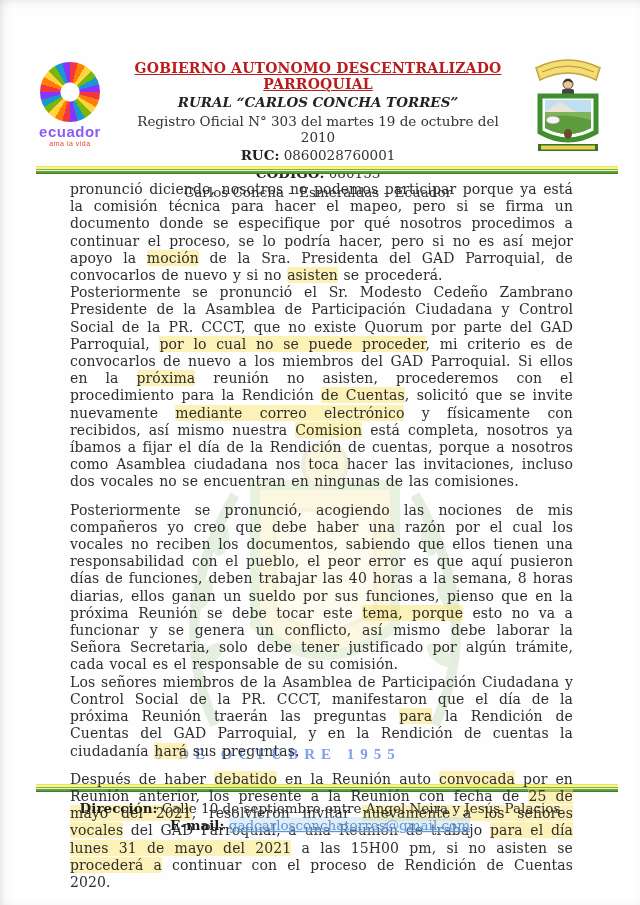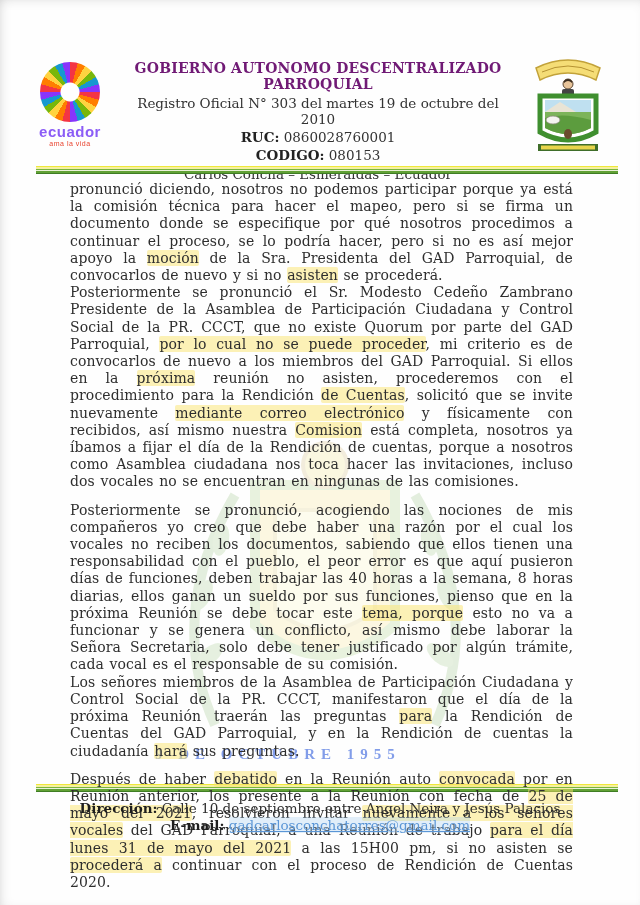--- a/index.html
+++ b/index.html
@@ -30,21 +30,21 @@
       repeating-conic-gradient(#e63946 0 15deg, #f77f00 15deg 30deg,
         #fcd34d 30deg 45deg, #7cb518 45deg 60deg, #2196c9 60deg 75deg, #8338ec 75deg 90deg);
     filter: saturate(1.1);
   }
   .ecuador-word { font-family: "Liberation Sans", sans-serif; font-weight: bold;
     color: #8b5cf6; font-size: 15px; letter-spacing: .5px; margin-top: 1px; }
   .ecuador-sub { font-family: "Liberation Sans", sans-serif; color: #e8432e;
     font-size: 7px; letter-spacing: .5px; }
 
   .header-center { flex: 1; text-align: center; padding-top: 4px; }
-  .h-line1 { font-size: 14px; font-weight: bold; letter-spacing: .2px; color:#701a75; }
+  .h-line1 { font-size: 14px; font-weight: bold; letter-spacing: .2px; color:#b91c1c;text-decoration:underline; }
   .h-line2 { font-size: 13.5px; font-weight: bold; font-style: italic; color:#222; margin-top:2px; }
   .h-line3 { font-size: 13.5px; margin-top: 3px; }
   .h-line4, .h-line5 { font-size: 13.5px; margin-top: 2px; }
   .h-line4 b, .h-line5 b { color:#222; }
   .h-line6 { font-size: 13.5px; margin-top: 3px; }
 
   .logo-right { width: 100px; flex: 0 0 100px; text-align: center; margin-top: -8px; }
 
   
   .stripe-divider {
@@ -95,20 +95,21 @@
 
   <div class="header-row">
     <div class="logo-left">
       <div class="pinwheel"></div>
       <div class="ecuador-word">ecuador</div>
       <div class="ecuador-sub">ama la vida</div>
     </div>
 
     <div class="header-center">
       <div class="h-line1">GOBIERNO AUTONOMO DESCENTRALIZADO PARROQUIAL</div>
+      <div class="h-line2">RURAL “CARLOS CONCHA TORRES”</div>
       <div class="h-line3">Registro Oficial N° 303 del martes 19 de octubre del 2010</div>
       <div class="h-line4"><b>RUC:</b> <span>0860028760001</span></div>
       <div class="h-line5"><b>CODIGO:</b> <span>080153</span></div>
       <div class="h-line6">Carlos Concha – Esmeraldas – Ecuador</div>
     </div>
 
     <div class="logo-right">
       <svg width="92" height="104" viewBox="0 0 92 104">
 
         <path d="M14,20 Q46,4 78,20 L74,32 Q46,18 18,32 Z" fill="#f5dd76" stroke="#c2a23a" stroke-width="1.5"></path>

